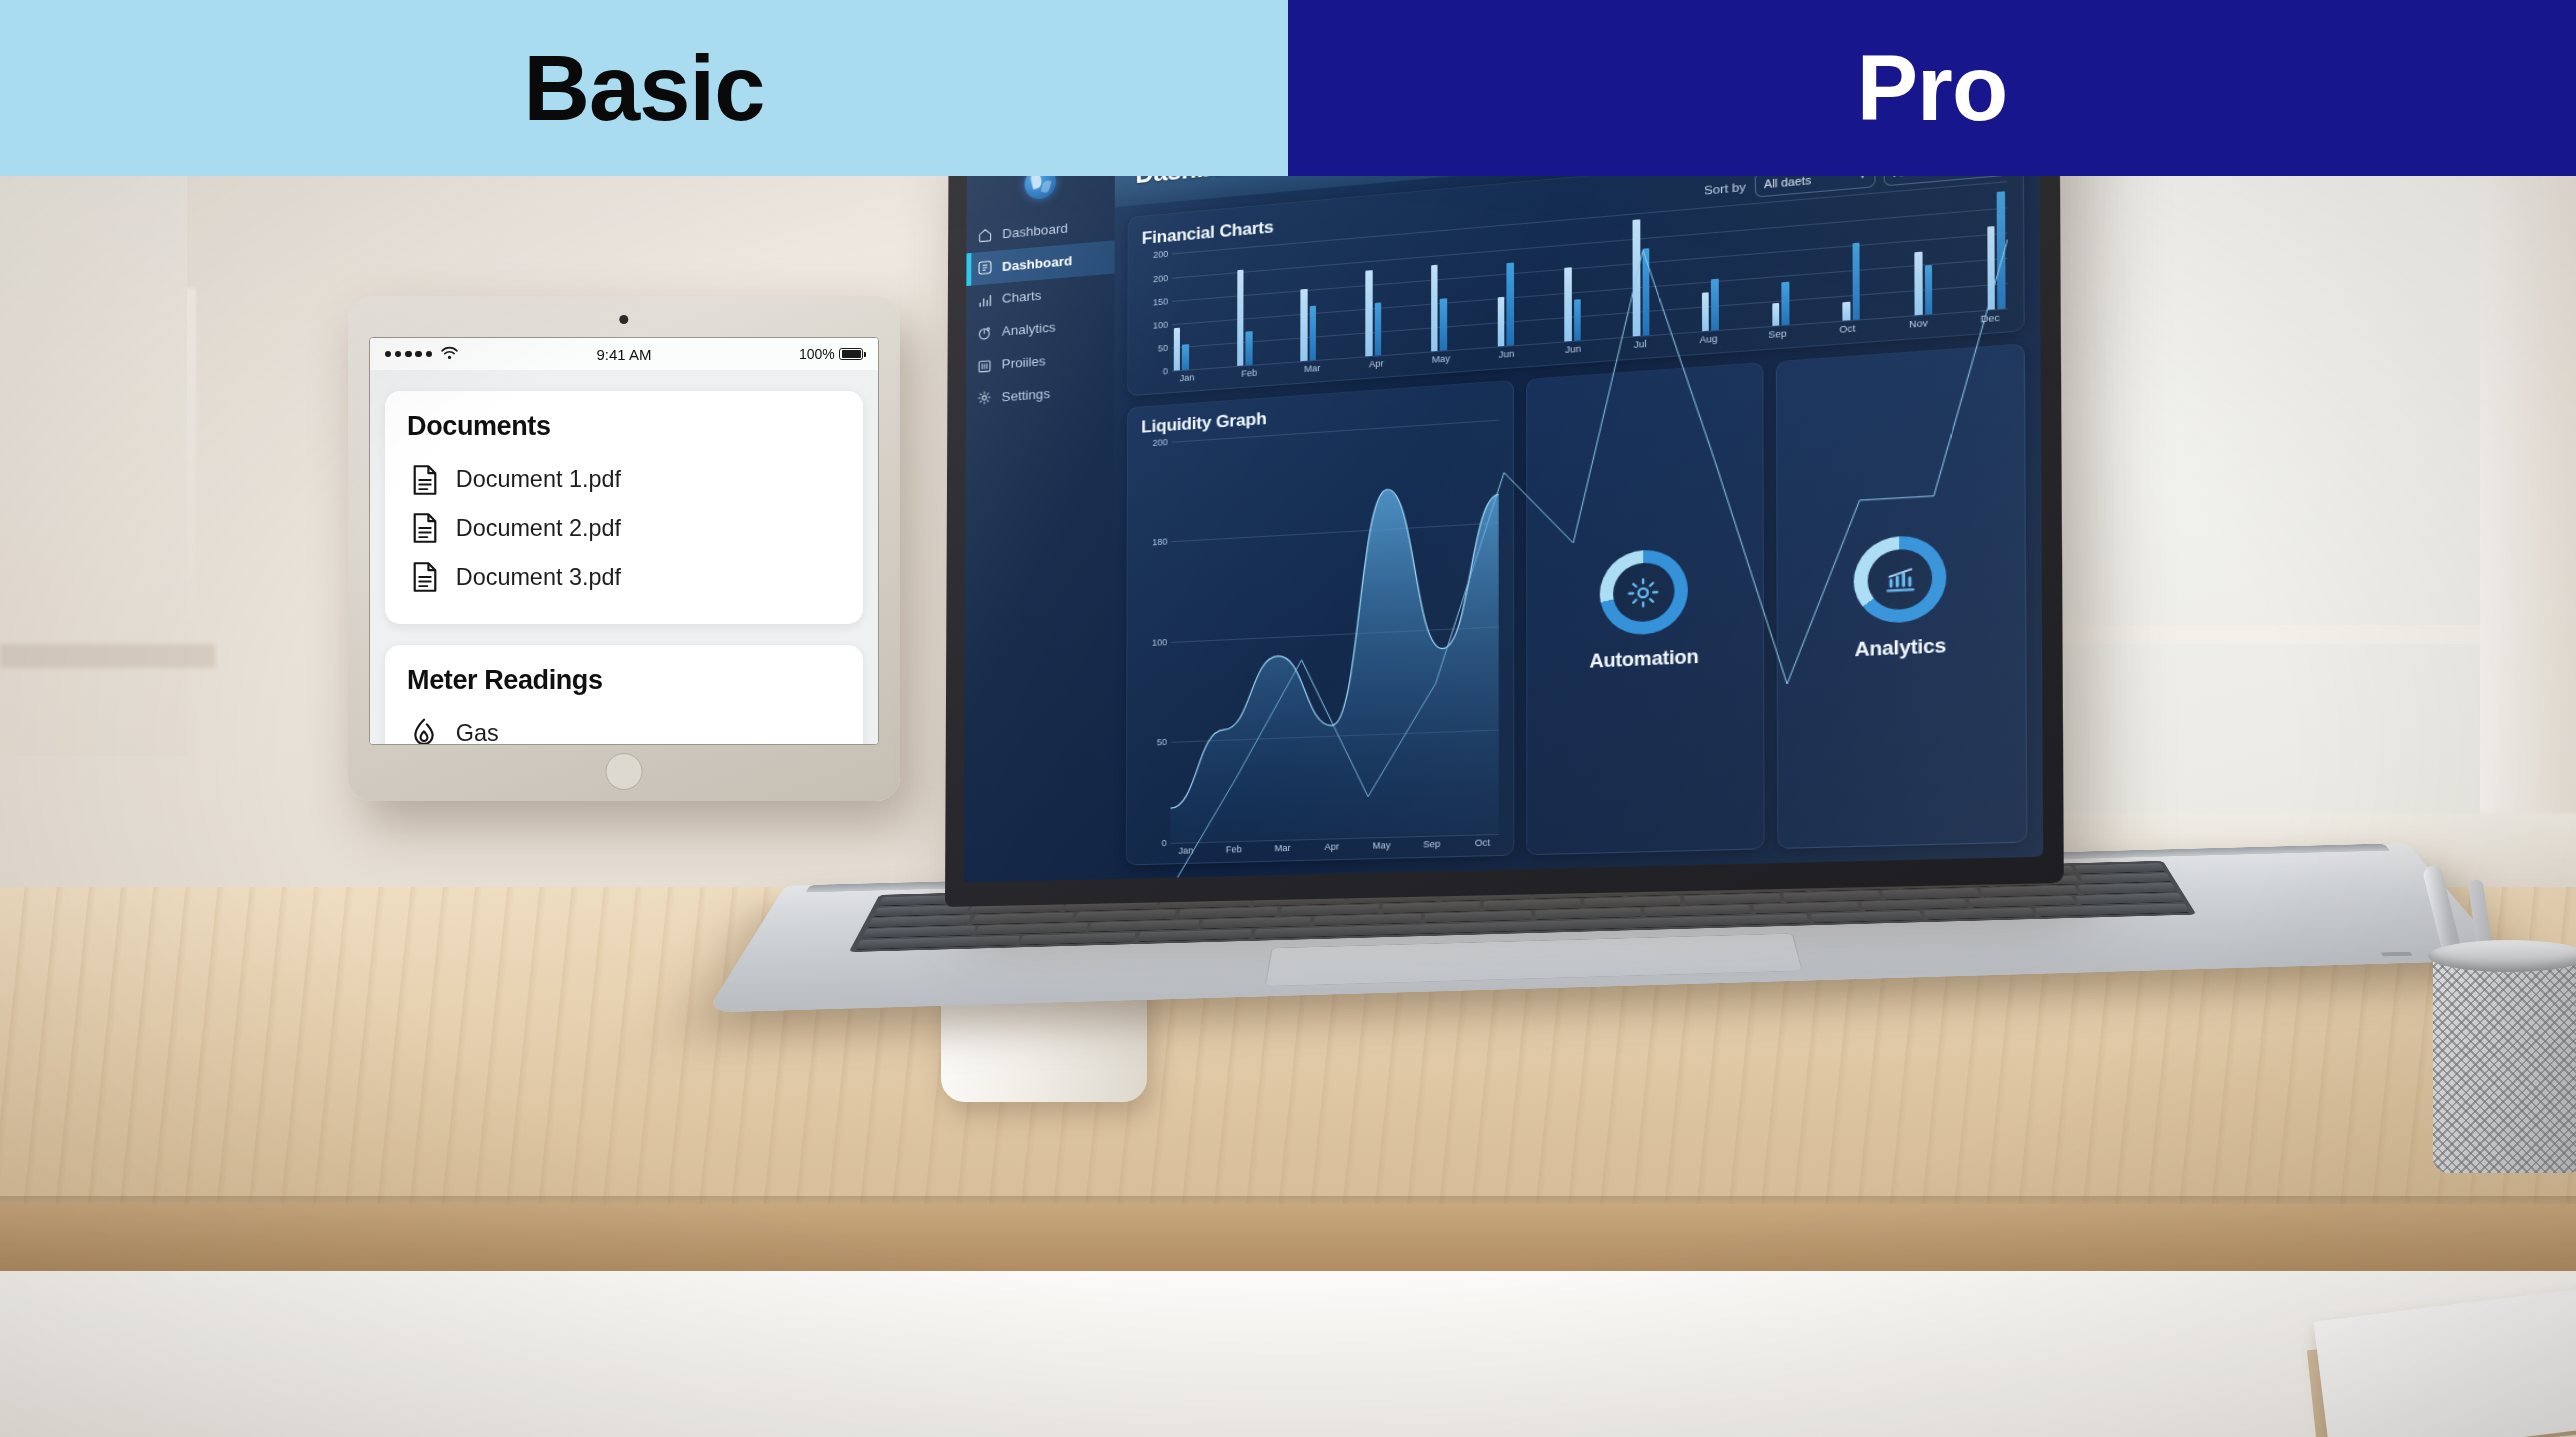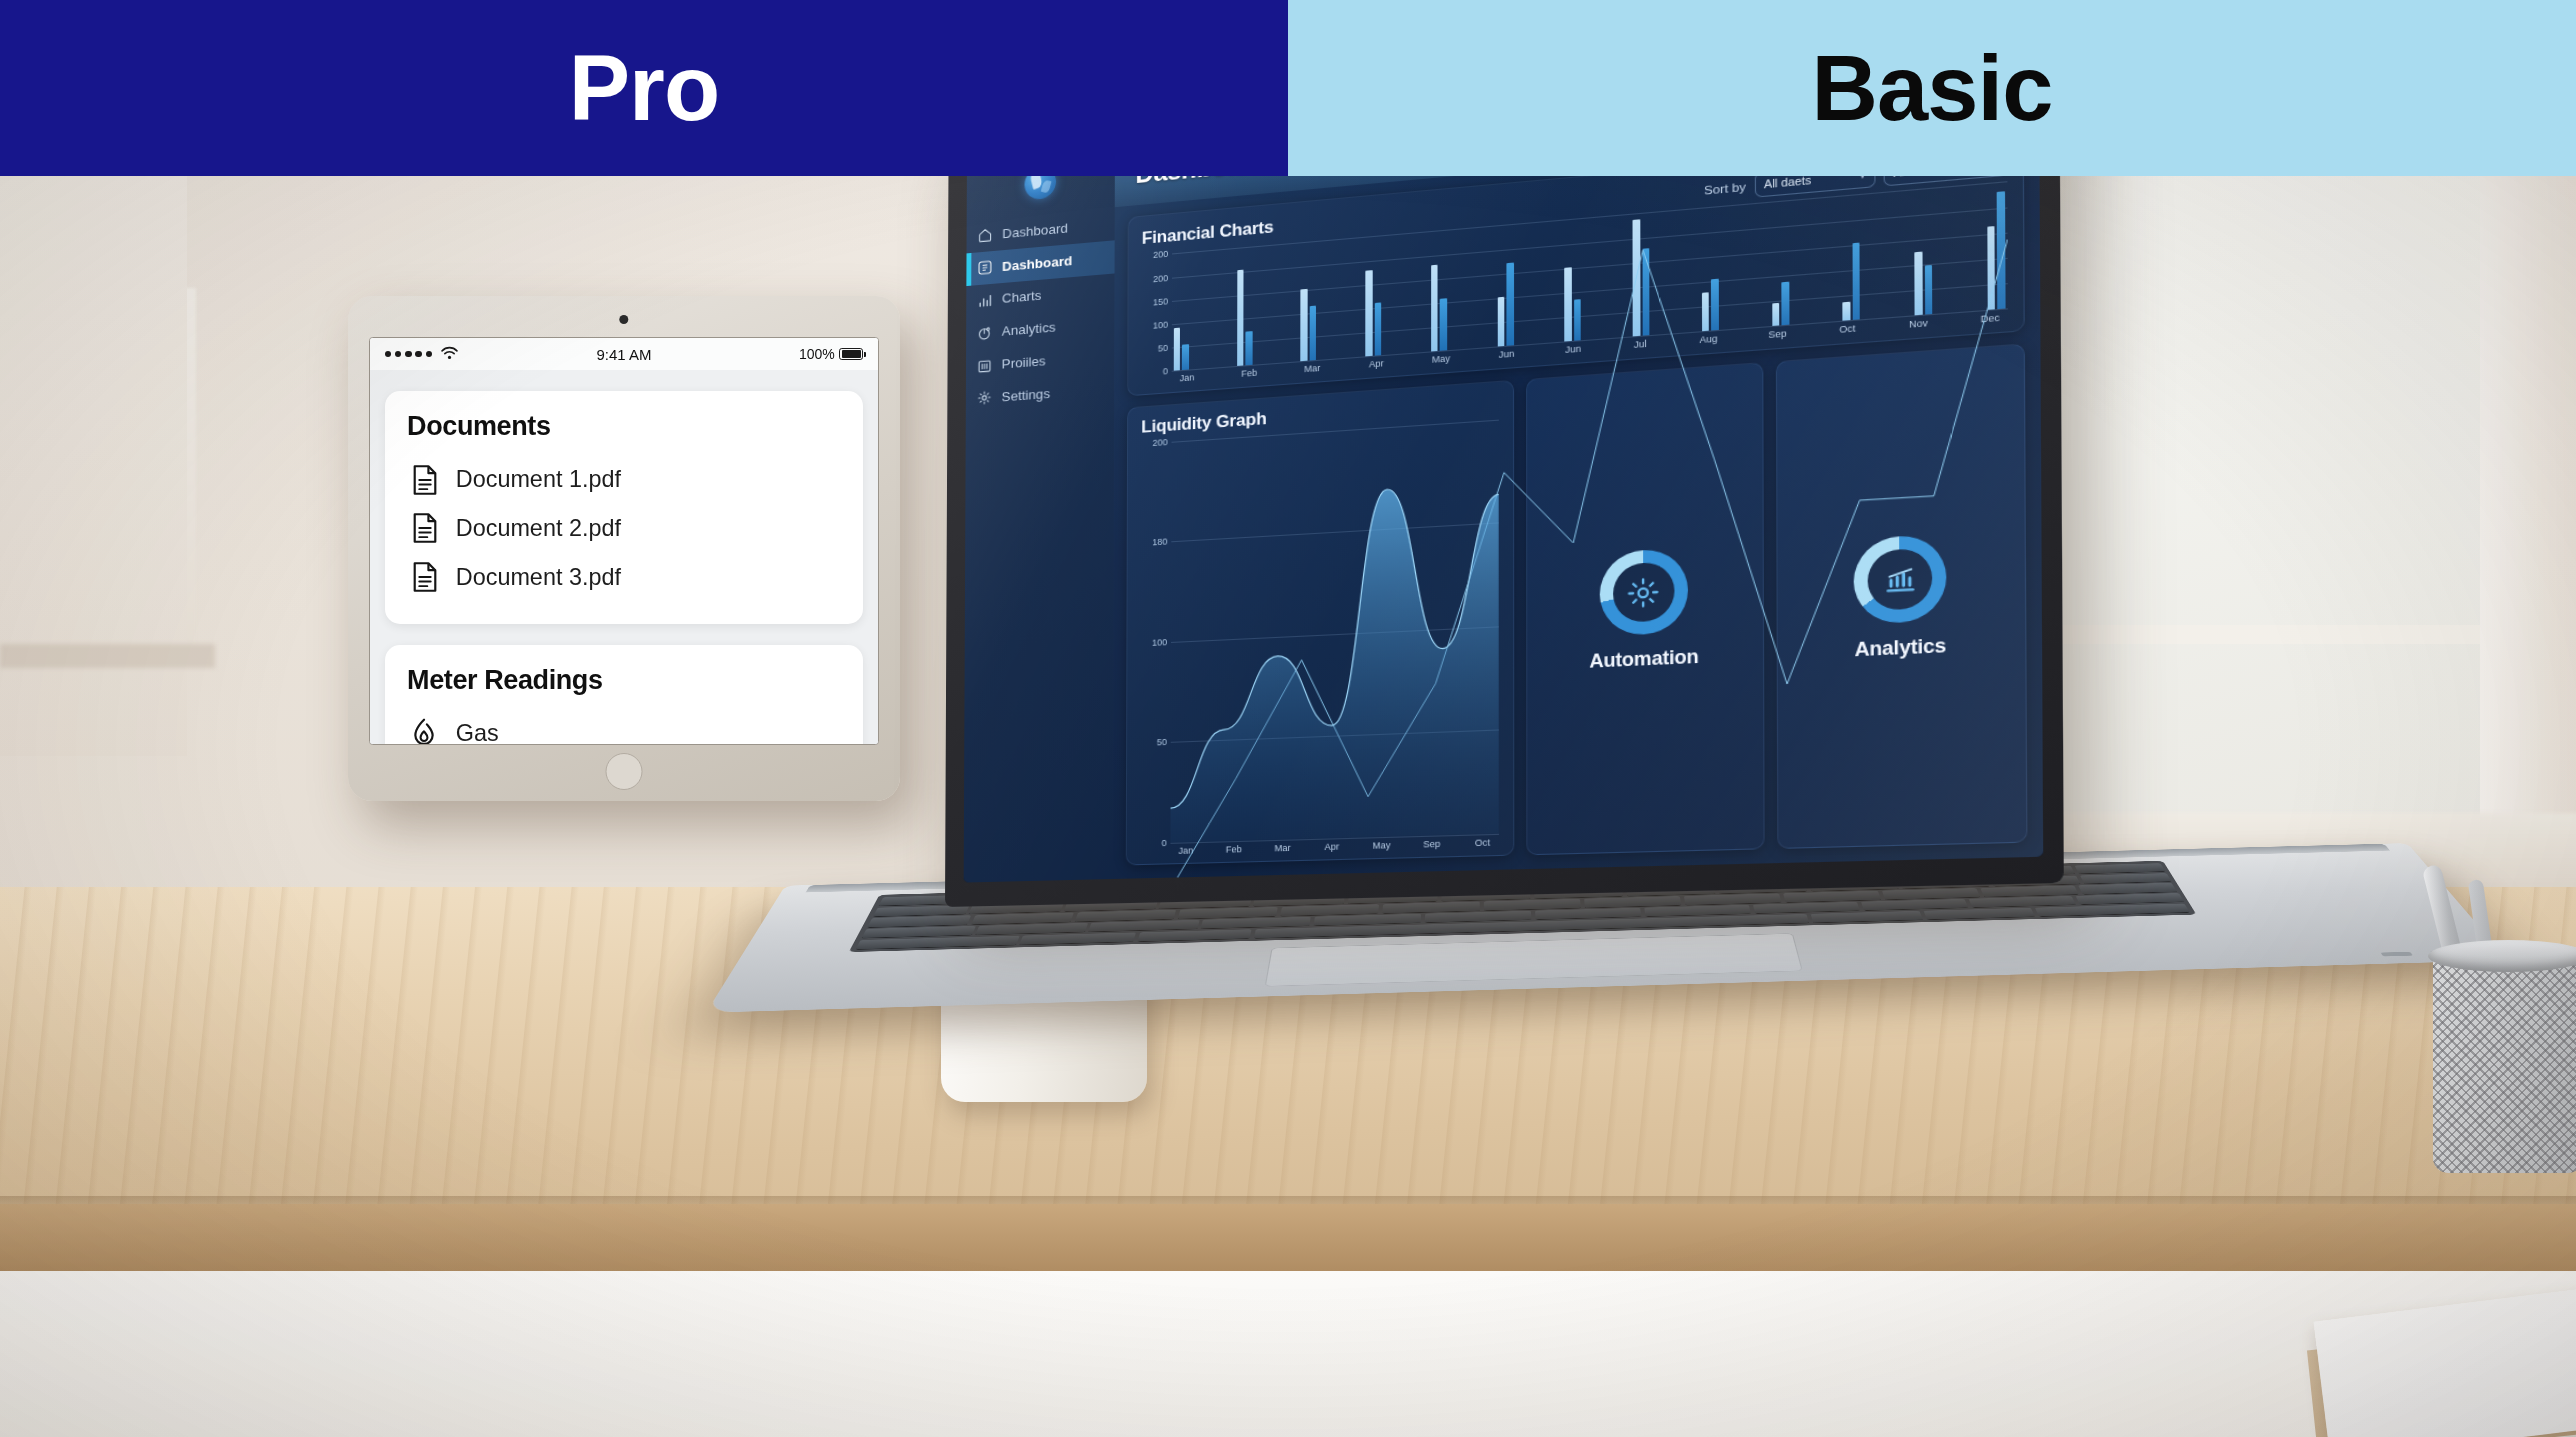--- a/index.html
+++ b/index.html
@@ -239,25 +239,25 @@
   
   #vignette { position:absolute; inset:0; pointer-events:none; z-index:55;
          background:radial-gradient(ellipse at 50% 45%, rgba(0,0,0,0) 55%, rgba(60,45,30,.16) 100%); }
 </style>
 </head>
 <body>
 
 <div id="stage">
 
   <div id="banner">
+    <div class="banner-half" id="banner-basic">
+      <span class="banner-label">Basic</span>
+    </div>
     <div class="banner-half" id="banner-pro">
       <span class="banner-label">Pro</span>
-    </div>
-    <div class="banner-half" id="banner-basic">
-      <span class="banner-label">Basic</span>
     </div>
   </div>
 
   <div id="scene">
 
     <div class="wall"></div>
     <div class="wall-block"></div>
     <div class="wall-left-panel"></div>
     <div class="wall-shelf"></div>
     <div class="window-pane"></div>

